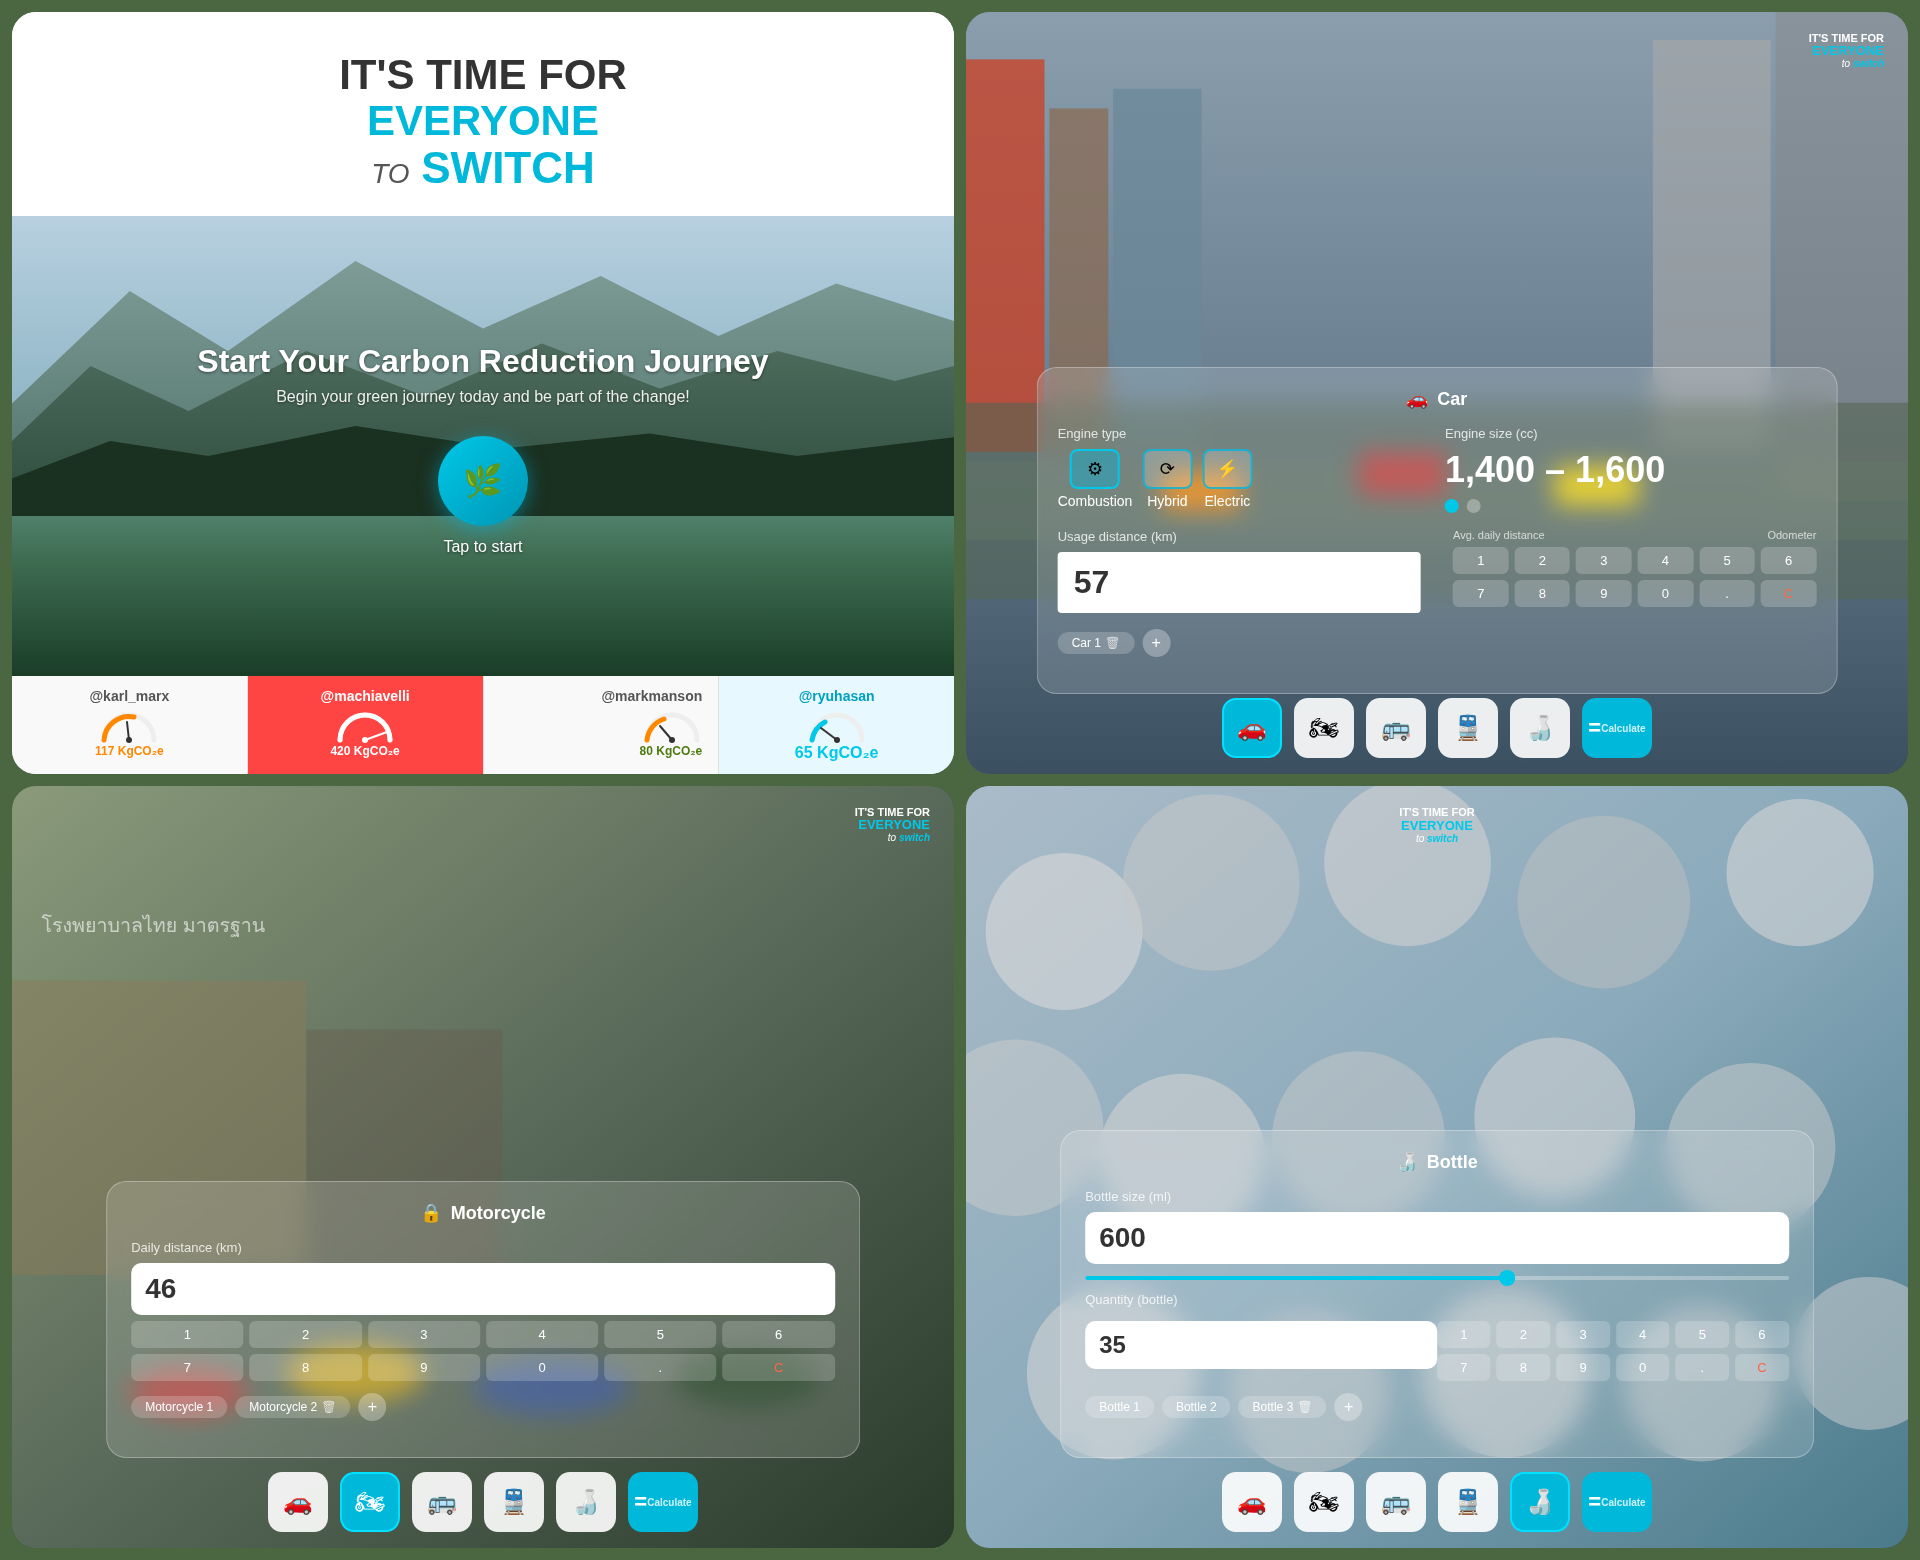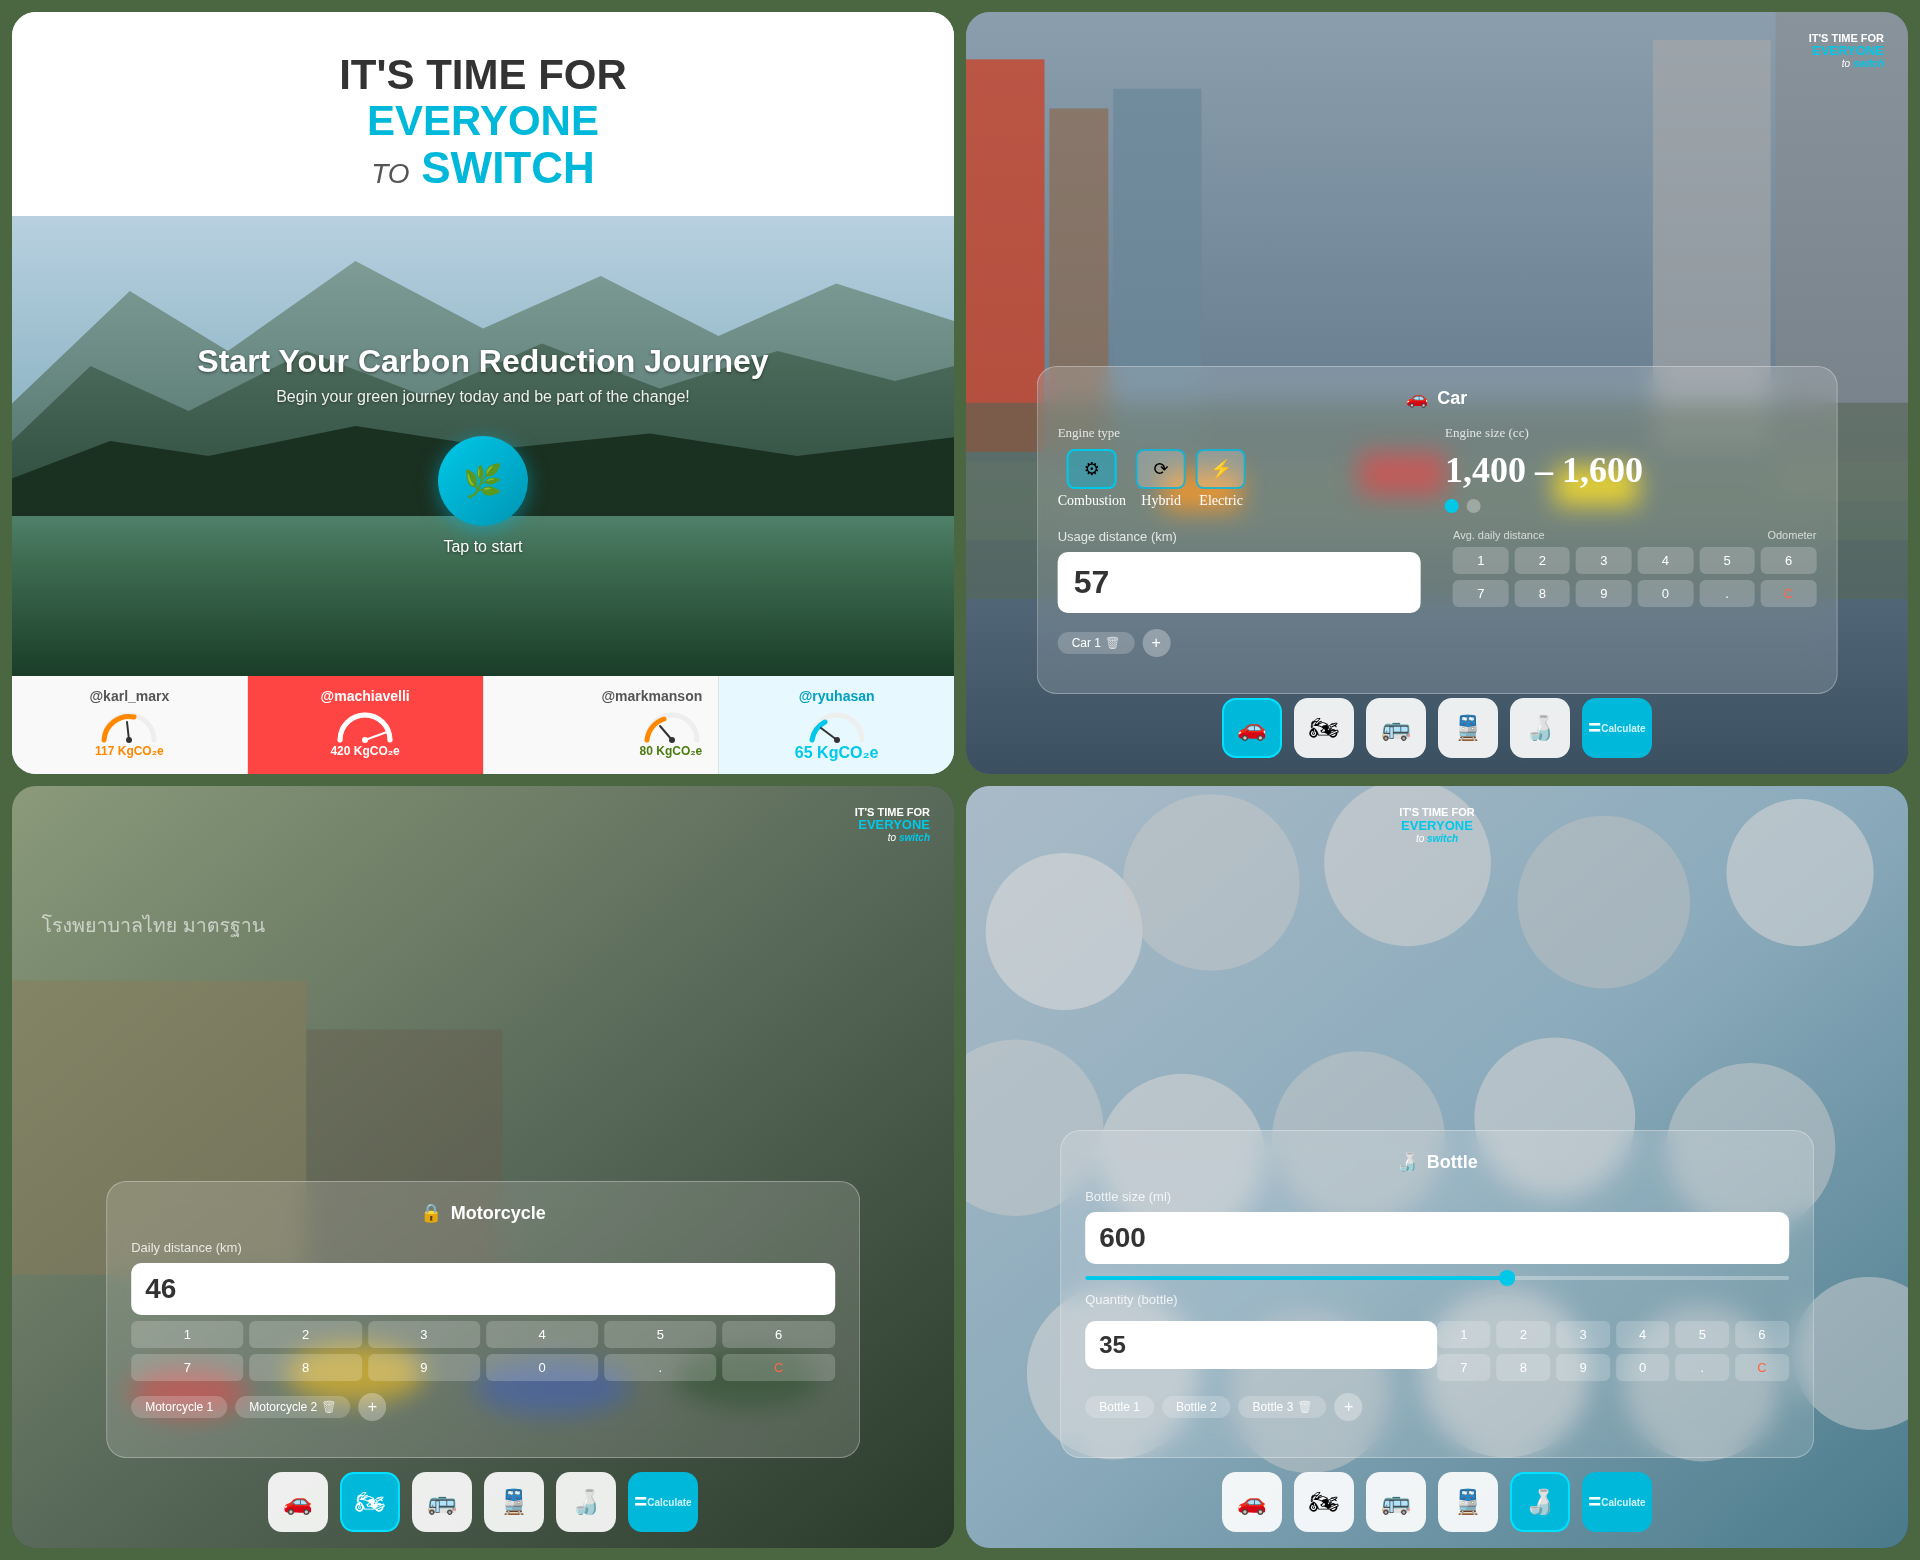--- a/index.html
+++ b/index.html
@@ -153,21 +153,21 @@
       justify-content: center;
       gap: 8px;
     }
 
     .section-label {
       color: rgba(255,255,255,0.8);
       font-size: 13px;
       margin-bottom: 8px;
     }
 
-    .two-col { display: flex; gap: 16px; margin-bottom: 16px; font-family: Liberation Serif, serif; }
+    .two-col { display: flex; gap: 16px; margin-bottom: 16px; }
 
     .engine-type-section { flex: 1; }
     .engine-size-section { flex: 1; }
 
     .engine-options {
       display: flex;
       gap: 10px;
     }
 
     .engine-opt {
@@ -215,21 +215,21 @@
       display: flex;
       gap: 32px;
       margin-bottom: 16px;
       align-items: flex-start;
     }
 
     .distance-input-section { flex: 1; }
 
     .distance-box {
       background: white;
-      border-radius: 10px;
+      border-radius: 4px;
       padding: 12px 16px;
       font-size: 32px;
       font-weight: 700;
       color: #333;
       margin-top: 6px;
     }
 
     .numpad-section { flex: 1; }
     .numpad {
       display: grid;

